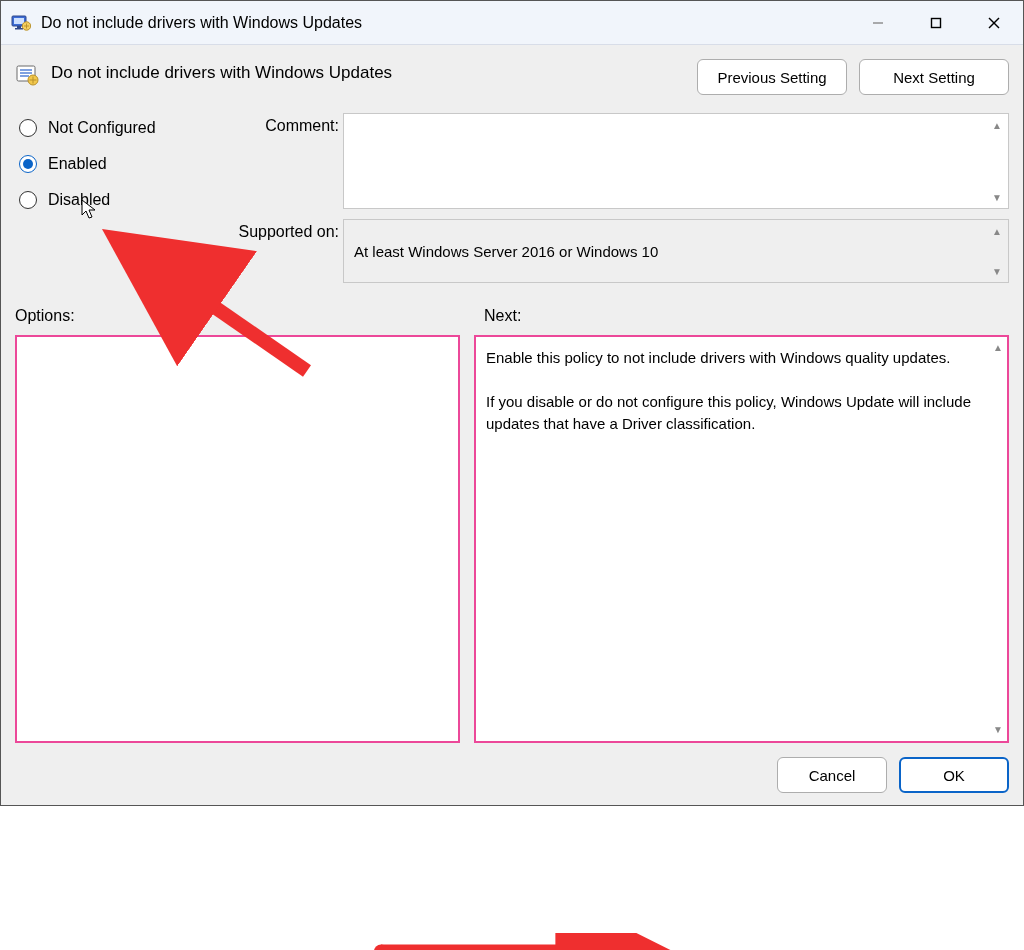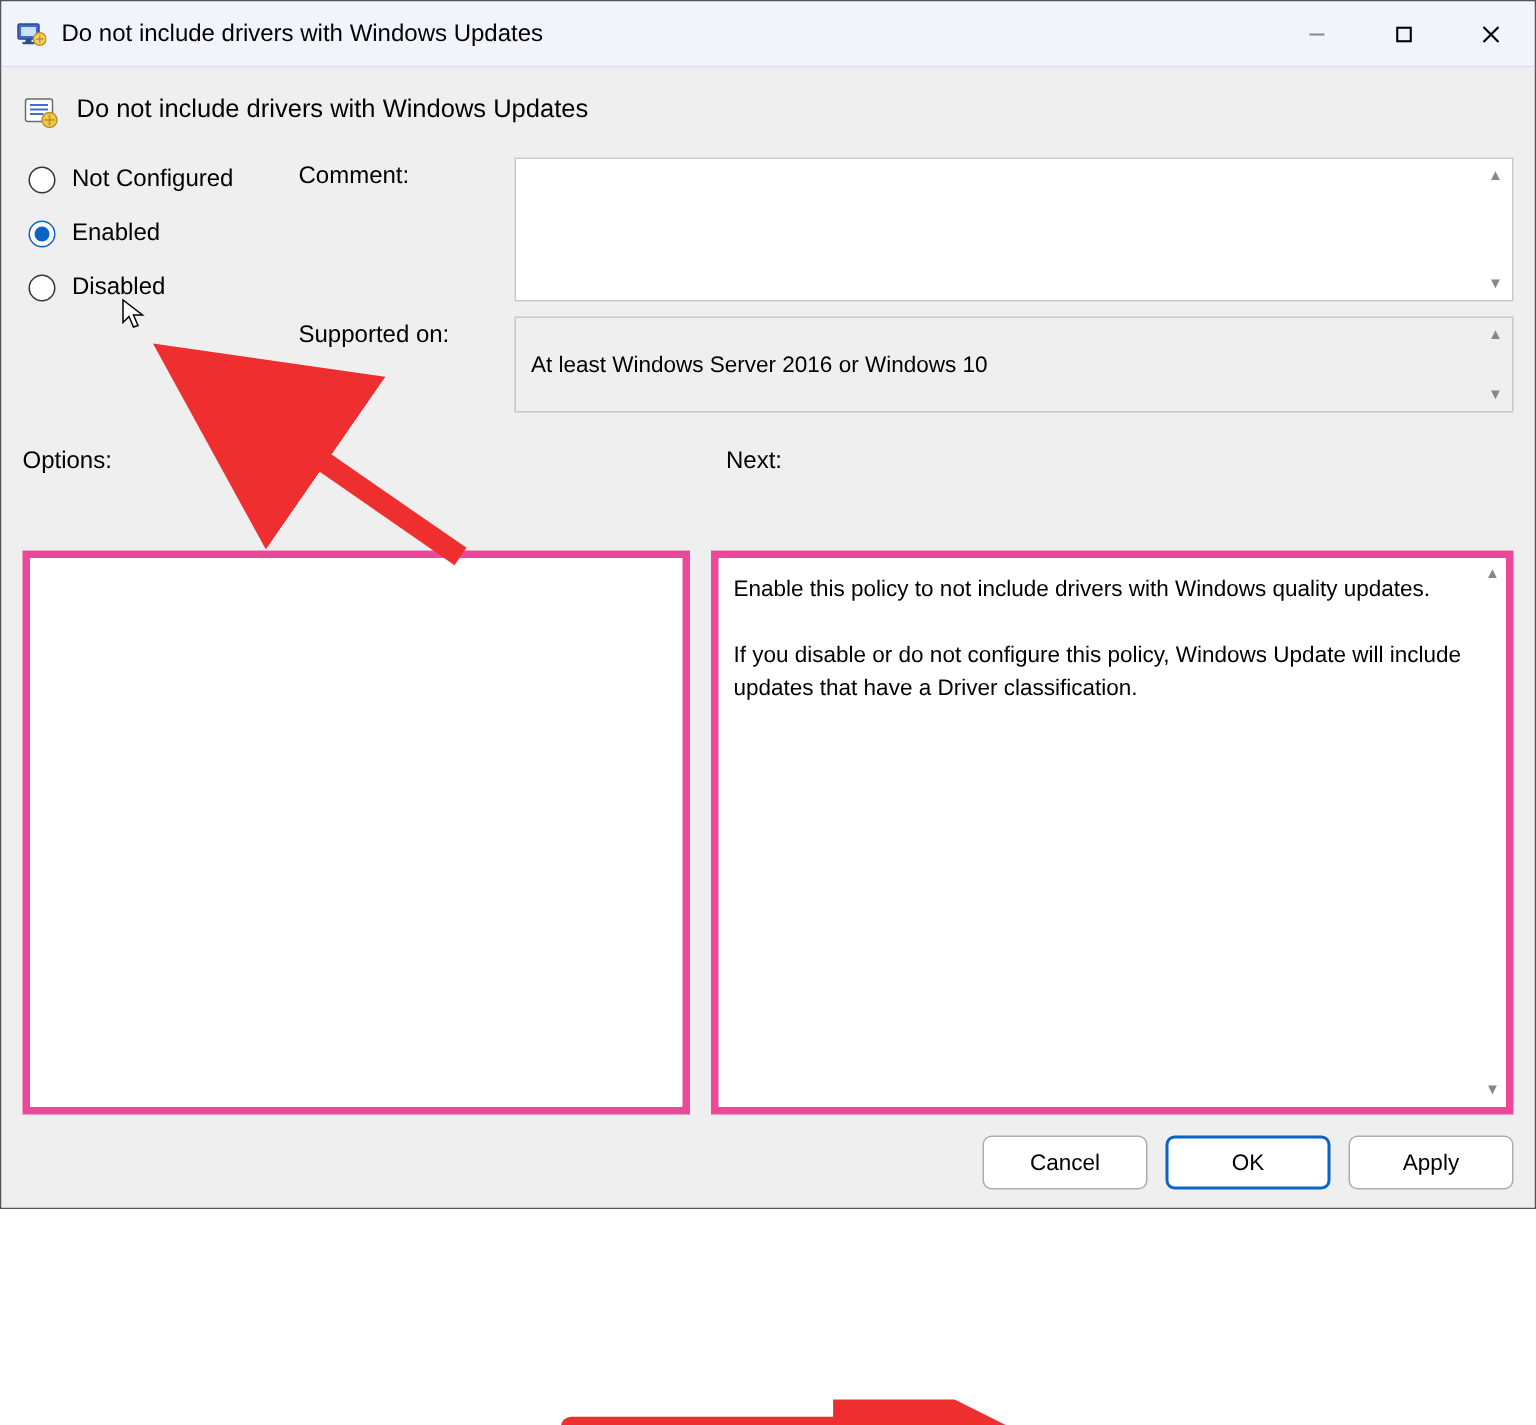--- a/index.html
+++ b/index.html
@@ -86,21 +86,21 @@
   }
   .radio-item { display:flex; align-items:center; gap:11px; font-size:16px; }
   .radio-outer {
     width:18px; height:18px; border:1.5px solid #333; border-radius:50%;
     display:flex; align-items:center; justify-content:center;
     background:#fff;
   }
   .radio-outer.sel { border-color:#0a64c8; }
   .radio-inner { width:10px; height:10px; border-radius:50%; background:#0a64c8; }
 
-  .field-label { font-size:16px; text-align:left; padding-top:4px; }
+  .field-label { font-size:16px; text-align:right; padding-top:4px; }
   .ml-box {
     background:#fff;
     border:1px solid #c8c8c8;
     position:relative;
     min-height:96px;
     font-size:15px;
     padding:8px 22px 8px 10px;
   }
   .ml-box.readonly { background:#efefef; min-height:64px; display:flex; align-items:center; }
   .ml-box .sb-up, .ml-box .sb-dn {
@@ -122,26 +122,25 @@
   }
   .oh-panes {
     display:grid;
     grid-template-columns: 445px 1fr;
     column-gap:14px;
     flex:1;
     min-height:0;
   }
   .pane {
     background:#fff;
-    border:5px solid #ec4899;
+    border:2px solid #ec4899;
     position:relative;
     overflow:hidden;
     font-size:15px;
     line-height:1.45;
-    margin-top:40px;
   }
   .pane .content { padding:10px 26px 10px 10px; }
   .pane .content p { margin:0 0 22px 0; }
   .pane .sb-track {
     position:absolute; top:0; right:0; bottom:0; width:18px;
   }
   .pane .sb-btn {
     position:absolute; right:2px; width:14px; height:14px;
     display:flex; align-items:center; justify-content:center;
     color:#888; font-size:10px; user-select:none;
@@ -204,20 +203,24 @@
         <svg viewBox="0 0 24 24" width="24" height="24">
           <rect x="2" y="3" width="18" height="15" rx="1.5" fill="#fff" stroke="#6a6a6a"></rect>
           <line x1="5" y1="7" x2="17" y2="7" stroke="#3a6ed0" stroke-width="1.3"></line>
           <line x1="5" y1="10" x2="17" y2="10" stroke="#3a6ed0" stroke-width="1.3"></line>
           <line x1="5" y1="13" x2="14" y2="13" stroke="#3a6ed0" stroke-width="1.3"></line>
           <circle cx="18" cy="17" r="5" fill="#f2c84c" stroke="#b8902a"></circle>
           <path d="M18 13.5 v7 M14.5 17 h7" stroke="#b8902a" stroke-width="1"></path>
         </svg>
       </span>
       <div class="policy-title">Do not include drivers with Windows Updates</div>
+      <div class="nav-btns">
+        <div class="btn btn-prev">Previous Setting</div>
+        <div class="btn btn-next">Next Setting</div>
+      </div>
     </div>
 
     <div class="config-grid">
       <div class="radio-stack">
         <label class="radio-item">
           <span class="radio-outer"></span>
           <span>Not Configured</span>
         </label>
         <label class="radio-item">
           <span class="radio-outer sel">
@@ -263,21 +266,20 @@
         <div class="sb-track">
           <span class="sb-btn up">▲</span>
           <span class="sb-btn dn">▼</span>
         </div>
       </div>
     </div>
 
     <div class="footer">
       <div class="btn">Cancel</div>
       <div class="btn primary">OK</div>
-      <div class="btn">Apply</div>
     </div>
 
     <svg class="annot" style="left:96px; top:176px;" width="230" height="170">
       <defs>
         <marker id="ah1" viewBox="0 0 10 10" refX="8" refY="5" markerWidth="10" markerHeight="10" orient="auto">
           <path d="M0,0 L10,5 L0,10 Z" fill="#ef2f2f"></path>
         </marker>
       </defs>
       <line x1="210" y1="150" x2="28" y2="24" stroke="#ef2f2f" stroke-width="14" marker-end="url(#ah1)"></line>
     </svg>

